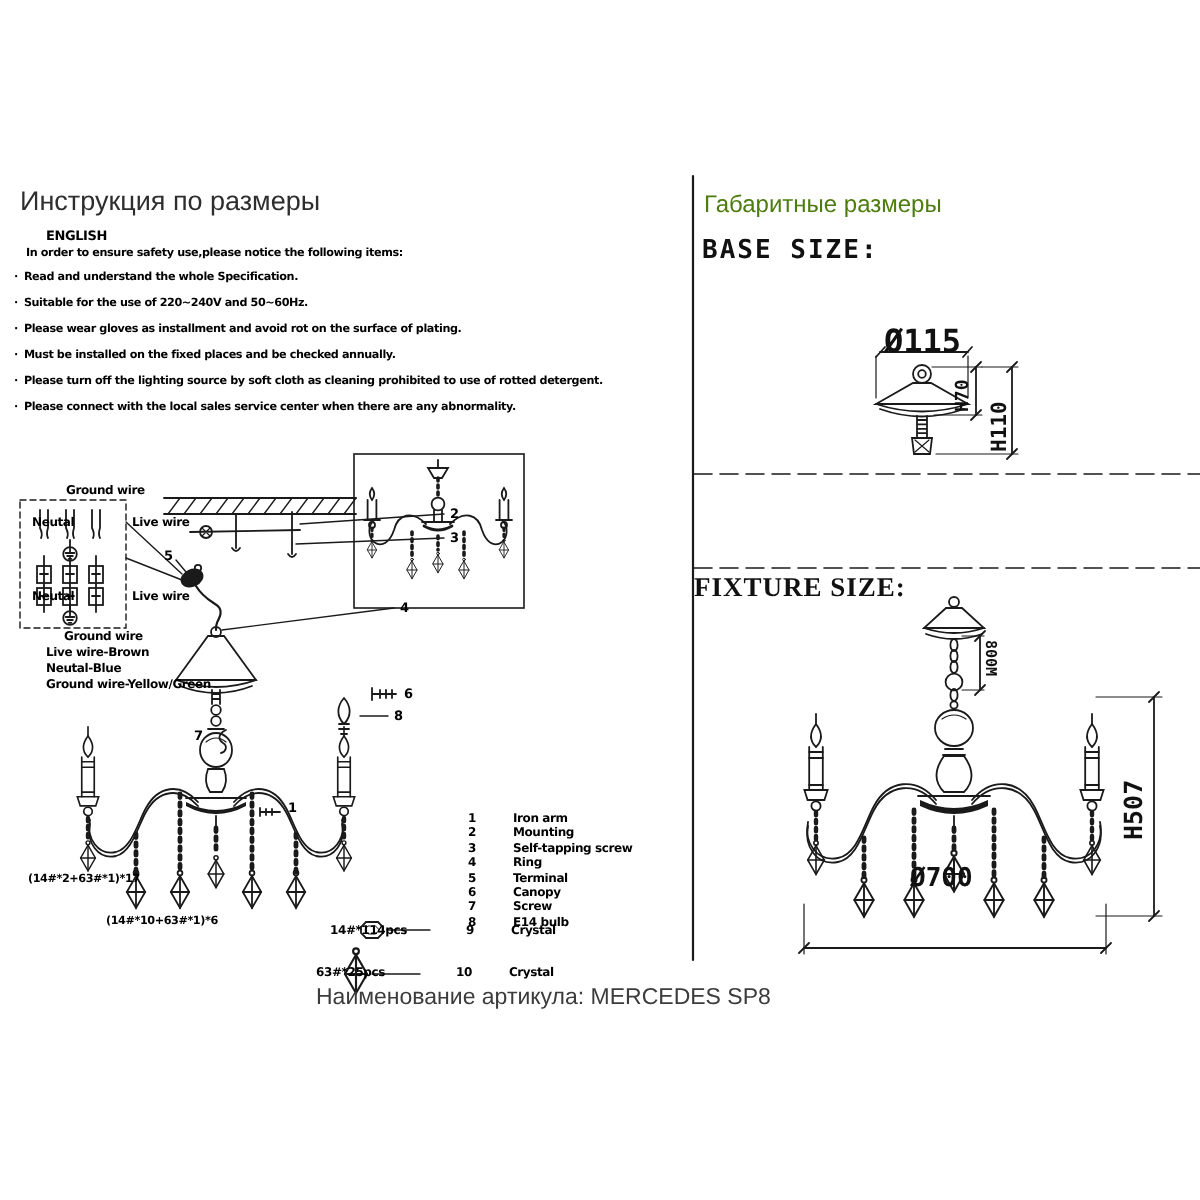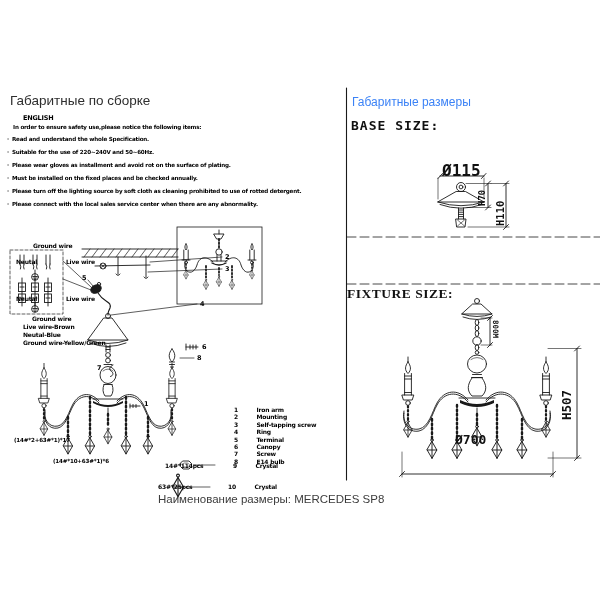--- a/index.html
+++ b/index.html
@@ -1,20 +1,20 @@
 <!DOCTYPE html>
 <html><head>
 <meta charset="utf-8">
 <style>
   * { margin:0; padding:0; box-sizing:border-box; }
   html,body { width:600px; height:600px; }
   body { position:relative; background:#fff; font-family:"DejaVu Sans",sans-serif; color:#000; overflow:hidden; }
   .abs { position:absolute; white-space:nowrap; }
   .ru-title { font-family:"Liberation Sans",sans-serif; font-size:13.5px; color:#2e2e2e; }
-  .ru-sub { font-family:"Liberation Sans",sans-serif; font-size:12px; color:#3b82f6; }
+  .ru-sub { font-family:"Liberation Sans",sans-serif; font-size:12px; color:#4d7c0f; }
   .tiny  { font-size:6px; font-weight:bold; letter-spacing:-0.2px;padding-left:16px; }
   .tiny5 { font-size:5.6px; font-weight:bold; letter-spacing:-0.2px; }
   .callout { font-size:6.5px; font-weight:bold; }
   .dim { font-family:"DejaVu Sans Mono",monospace; font-weight:bold; color:#111; }
   .sec-head { font-family:"DejaVu Sans Mono",monospace; font-weight:bold; color:#111; }
   .rot-ccw { transform:rotate(-90deg); transform-origin:top left; }
   .rot-cw  { transform:rotate(90deg);  transform-origin:top left; }
   .footer { font-family:"Liberation Sans",sans-serif; font-size:11.5px; color:#3c3c3c; }
   .bullet-row { display:flex; gap:3px; }
   .parts-row { display:flex; gap:2.5px; margin-bottom:0.4px; }
@@ -257,21 +257,21 @@
       <line x1="577" y1="348.5" x2="577" y2="458"></line>
       <path d="M574.5,351 L579.5,346 M574.5,460.5 L579.5,455.5"></path>
 
       <path d="M402,452 V477 M553,452 V477" stroke-width="0.6"></path>
       <line x1="402" y1="474" x2="553" y2="474"></line>
       <path d="M399.5,476.5 L404.5,471.5 M550.5,476.5 L555.5,471.5"></path>
     </g>
   </g>
 </svg>
 
-<div class="abs ru-title" style="left:10px;top:93px;">Габаритные по сборке</div>
+<div class="abs ru-title" style="left:10px;top:93px;">Инструкция по размеры</div>
 <div class="abs tiny" style="left:7px;top:114px;font-size:6.5px;">ENGLISH</div>
 <div class="abs tiny5" style="left:13px;top:124px;">In order to ensure safety use,please notice the following items:</div>
 
 <div class="abs bullet-row" style="left:7px;top:136px;">
   <span class="tiny5">·</span>
   <span class="tiny5">Read and understand the whole Specification.</span>
 </div>
 <div class="abs bullet-row" style="left:7px;top:149px;">
   <span class="tiny5">·</span>
   <span class="tiny5">Suitable for the use of 220~240V and 50~60Hz.</span>
@@ -364,13 +364,13 @@
 <div class="abs sec-head" style="left:351px;top:118px;font-size:13px;letter-spacing:1px;">BASE SIZE:</div>
 <div class="abs dim" style="left:442px;top:161px;font-size:16px;">Ø115</div>
 <div class="abs dim rot-ccw" style="left:477px;top:206px;font-size:9px;">H70</div>
 <div class="abs dim rot-ccw" style="left:494px;top:226px;font-size:10.5px;">H110</div>
 
 <div class="abs sec-head" style="left:347px;top:286px;font-size:13.5px;letter-spacing:0.5px;font-family:Liberation Serif, serif;">FIXTURE SIZE:</div>
 <div class="abs dim rot-cw" style="left:500px;top:320px;font-size:7.5px;">800M</div>
 <div class="abs dim rot-ccw" style="left:559px;top:420px;font-size:12.5px;">H507</div>
 <div class="abs dim" style="left:455px;top:432px;font-size:13px;">Ø700</div>
 
-<div class="abs footer" style="left:158px;top:493px;">Наименование размеры: MERCEDES SP8</div>
+<div class="abs footer" style="left:158px;top:493px;">Наименование артикула: MERCEDES SP8</div>
 
 </body></html>

